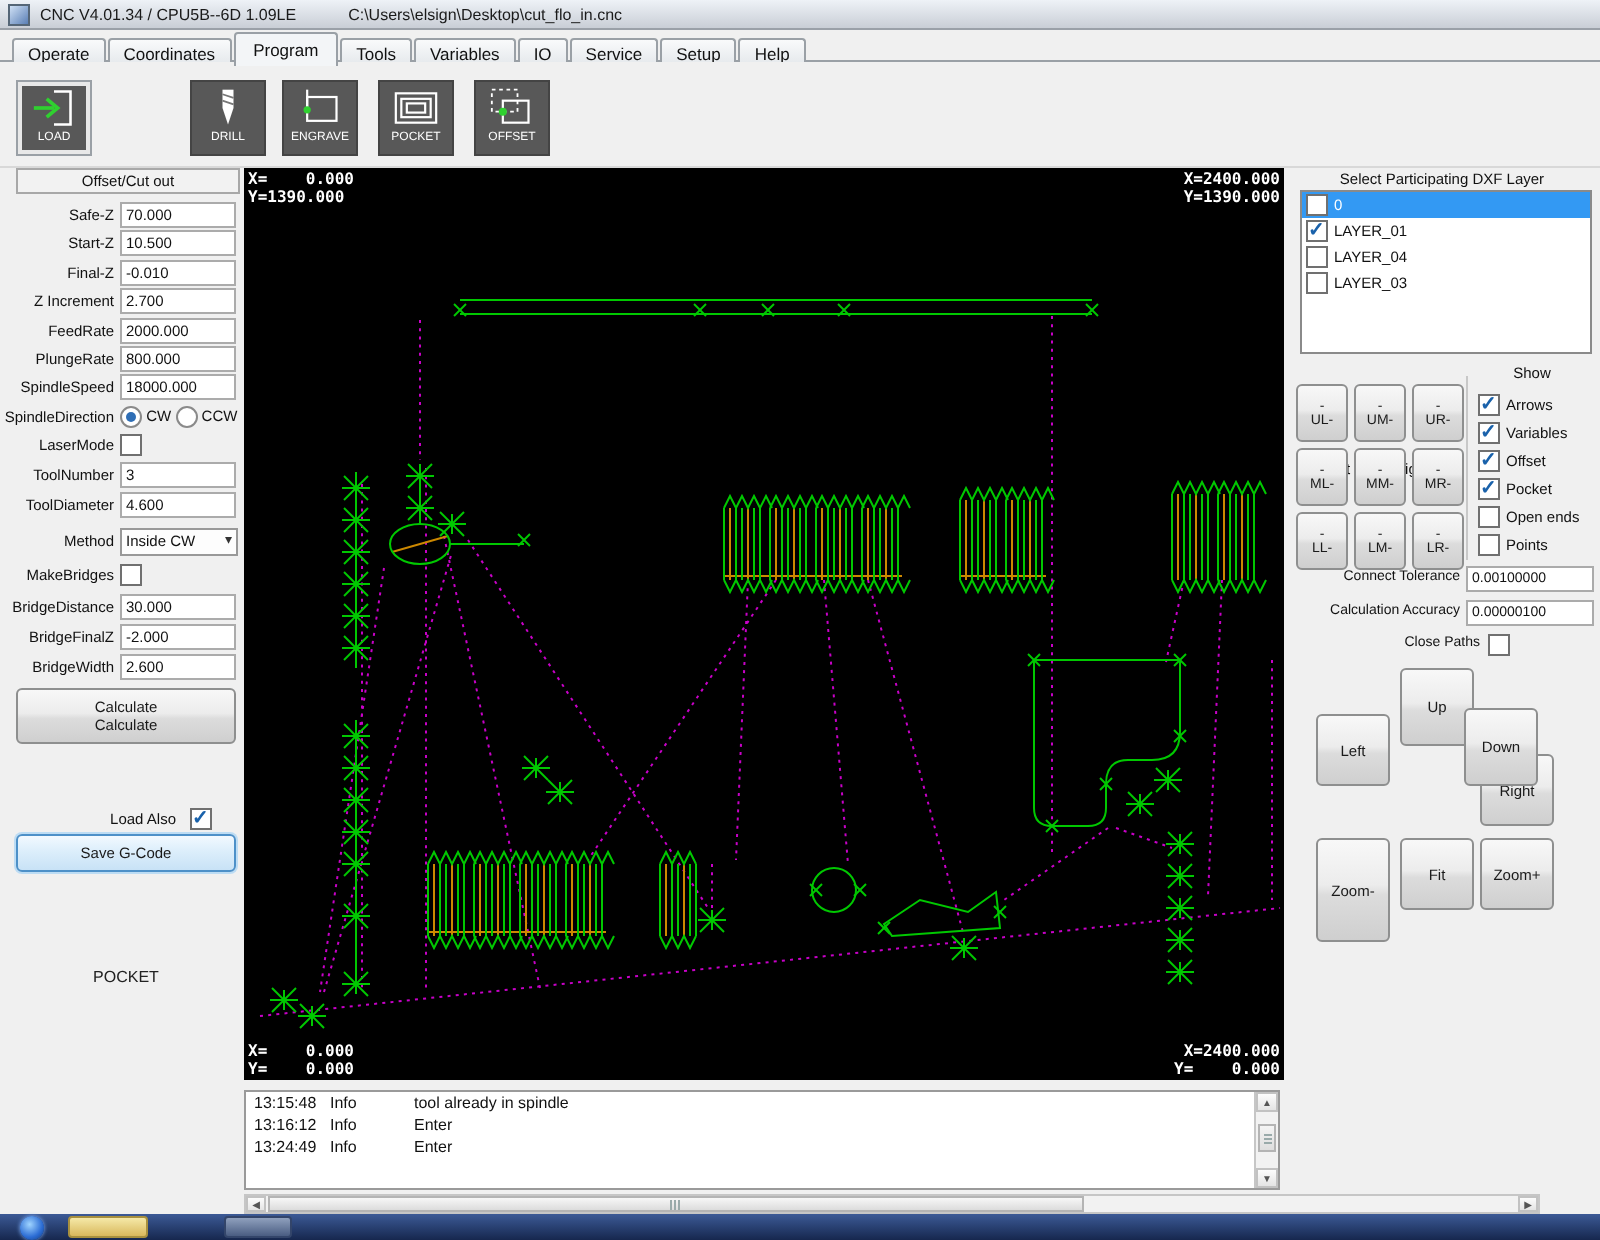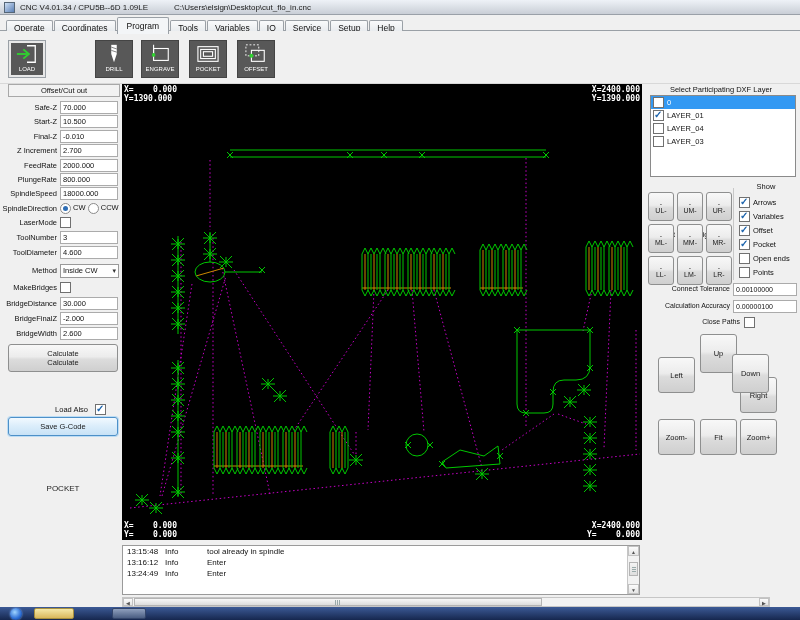--- a/index.html
+++ b/index.html
@@ -618,21 +618,21 @@
   </button>
 <button class="btn" style="left:658px;top:357px;width:37px;height:36px;">
     <span>Left</span>
   </button>
 <button class="btn" style="left:740px;top:377px;width:37px;height:36px;">
     <span>Right</span>
   </button>
 <button class="btn" style="left:700px;top:354px;width:37px;height:39px;margin-left:32px;">
     <span>Down</span>
   </button>
-<button class="btn" style="left:658px;top:419px;width:37px;height:36px;">
+<button class="btn" style="left:658px;top:419px;width:37px;height:52px;">
     <span>Zoom-</span>
   </button>
 <button class="btn" style="left:700px;top:419px;width:37px;height:36px;">
     <span>Fit</span>
   </button>
 <button class="btn" style="left:740px;top:419px;width:37px;height:36px;">
     <span>Zoom+</span>
   </button>
 
 <div class="logbox">

